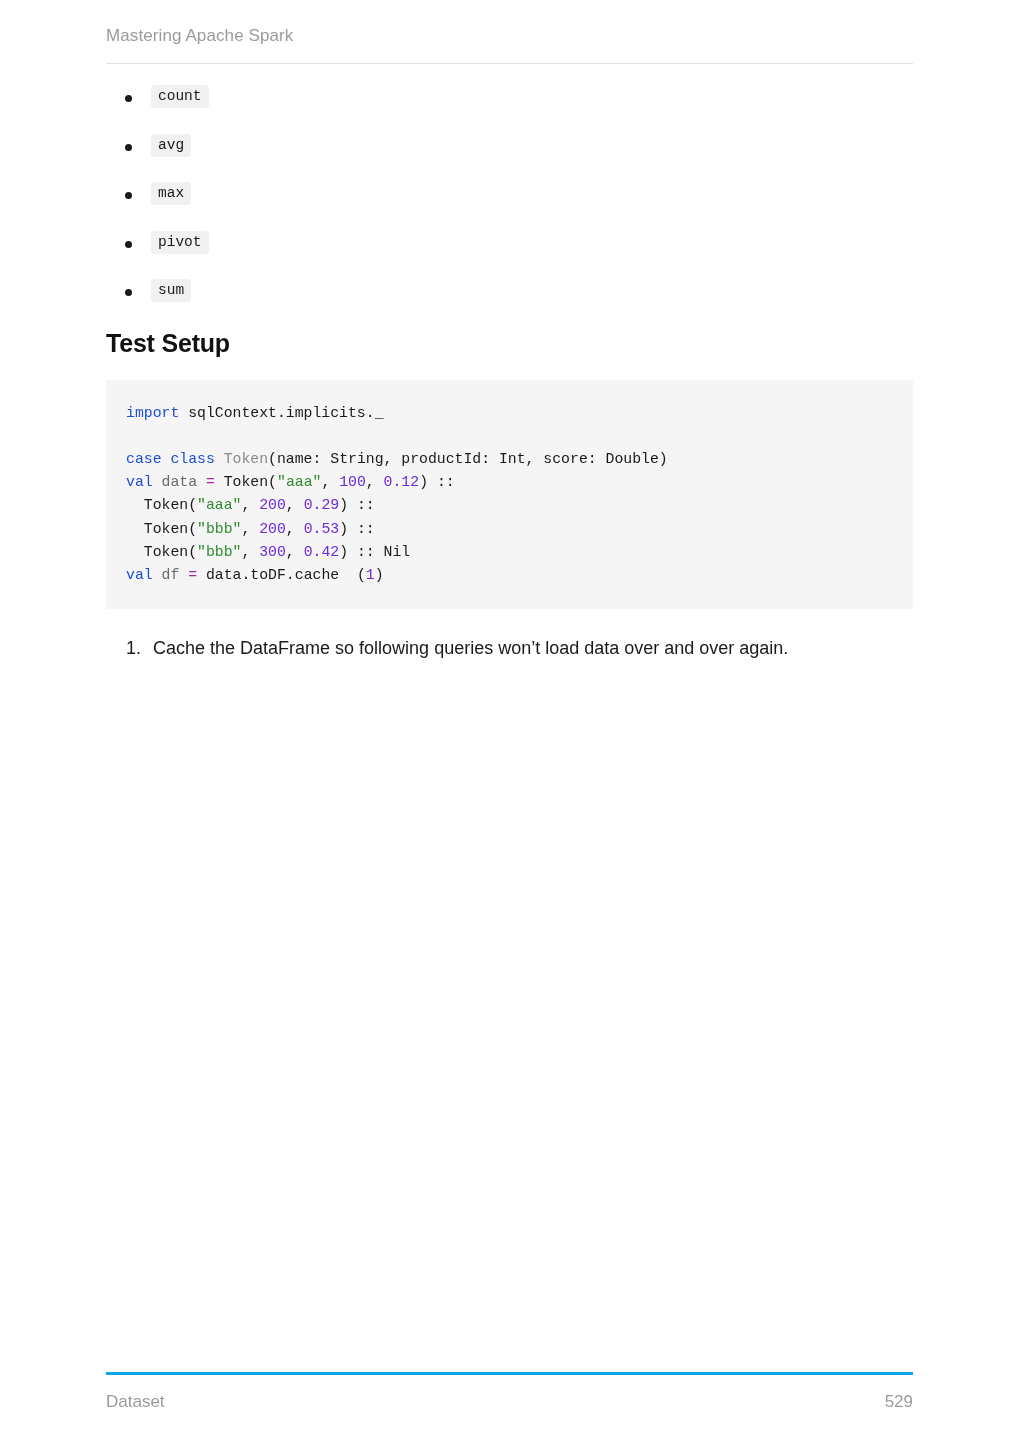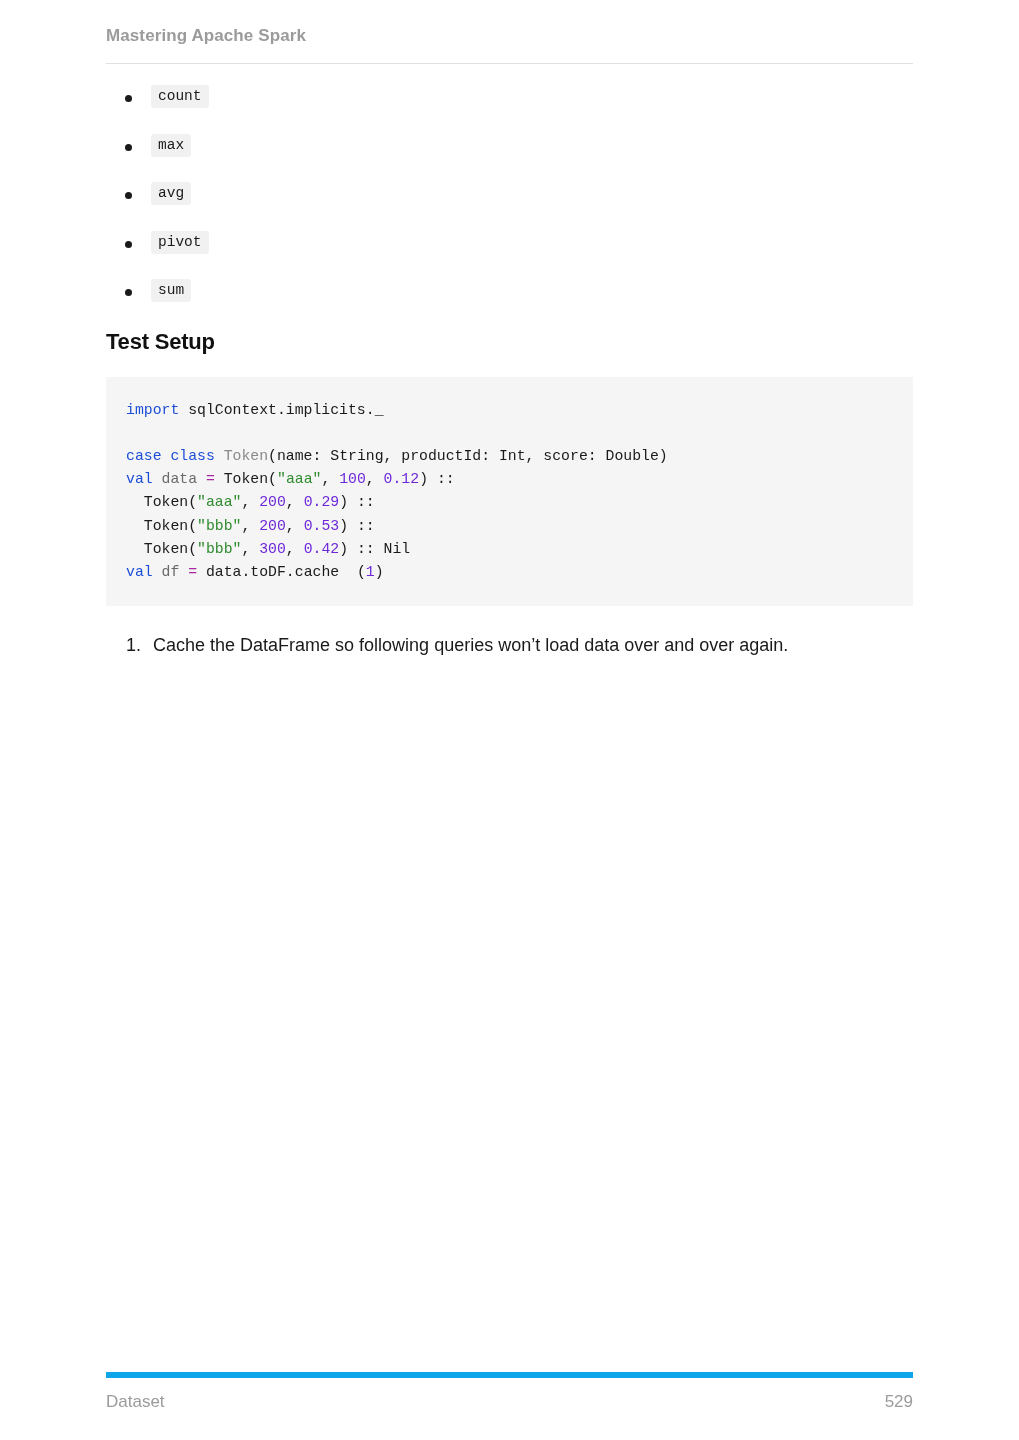--- a/index.html
+++ b/index.html
@@ -27,21 +27,21 @@
     position: absolute;
     top: 26px;
     left: 106px;
     width: 807px;
     height: 38px;
     border-bottom: 1px solid #e0e0e0;
   }
   .header-title {
     font-size: 17px;
     color: #9b9b9b;
-    font-weight: 700;
+    font-weight: 400;
     letter-spacing: 0.1px;
   }
   
   .content {
     position: absolute;
     top: 86px;
     left: 106px;
     width: 807px;
   }
   ul.code-list {
@@ -69,21 +69,21 @@
     font-family: "Liberation Mono", monospace;
     font-size: 14.5px;
     background: #f1f1f1;
     color: #1a1a1a;
     padding: 3px 7px 4px 7px;
     border-radius: 3px;
     white-space: pre;
     line-height: 1.2;
   }
   h2.section-title {
-    font-size: 22px;
+    font-size: 25px;
     font-weight: bold;
     color: #111111;
     margin: 22px 0 0 0;
     letter-spacing: -0.2px;
   }
   p.para {
     font-size: 18px;
     line-height: 1.55;
     color: #1a1a1a;
     margin: 26px 0 0 0;
@@ -119,21 +119,21 @@
   ol.notes li {
     padding-left: 7px;
   }
   
   .page-footer {
     position: absolute;
     bottom: 28px;
     left: 106px;
     width: 807px;
     height: 40px;
-    border-top: 6px solid #0ea5e9;
+    border-top: 3px solid #0ea5e9;
     display: flex;
     align-items: flex-end;
     justify-content: space-between;
   }
   .footer-left, .footer-right {
     font-size: 17px;
     color: #9b9b9b;
   }
 </style>
 </head>
@@ -142,22 +142,22 @@
 <div class="page">
 
   <div class="page-header">
     <div class="header-title">Mastering Apache Spark</div>
   </div>
 
   <div class="content">
 
     <ul class="code-list">
       <li><code class="inline">count</code></li>
+      <li><code class="inline">avg</code></li>
       <li><code class="inline">max</code></li>
-      <li><code class="inline">avg</code></li>
       <li><code class="inline">pivot</code></li>
       <li><code class="inline">sum</code></li>
     </ul>
 
     <h2 class="section-title">Test Setup</h2>
 
 
     <pre class="codeblock"><span class="kw">import</span><span> sqlContext.implicits._</span>
 <span></span>
 <span class="kw">case class</span><span> </span><span class="type">Token</span><span>(name: String, productId: Int, score: Double)</span>

